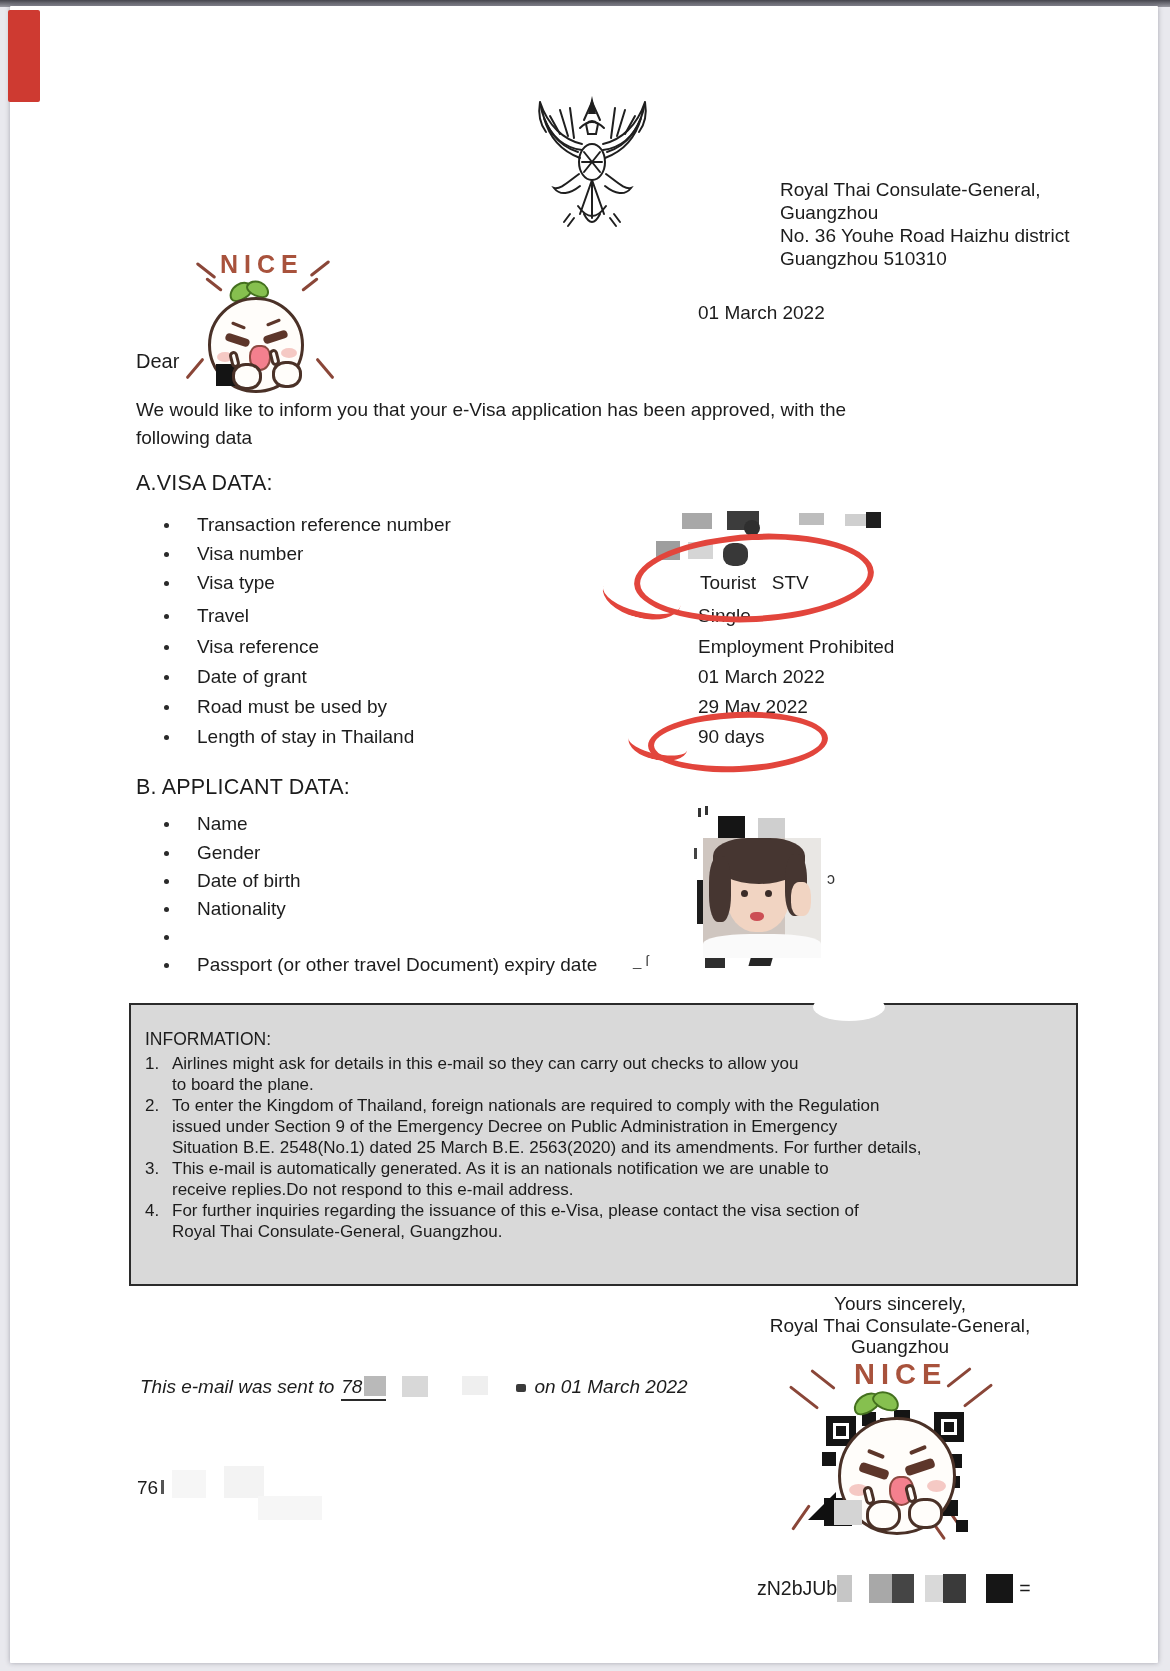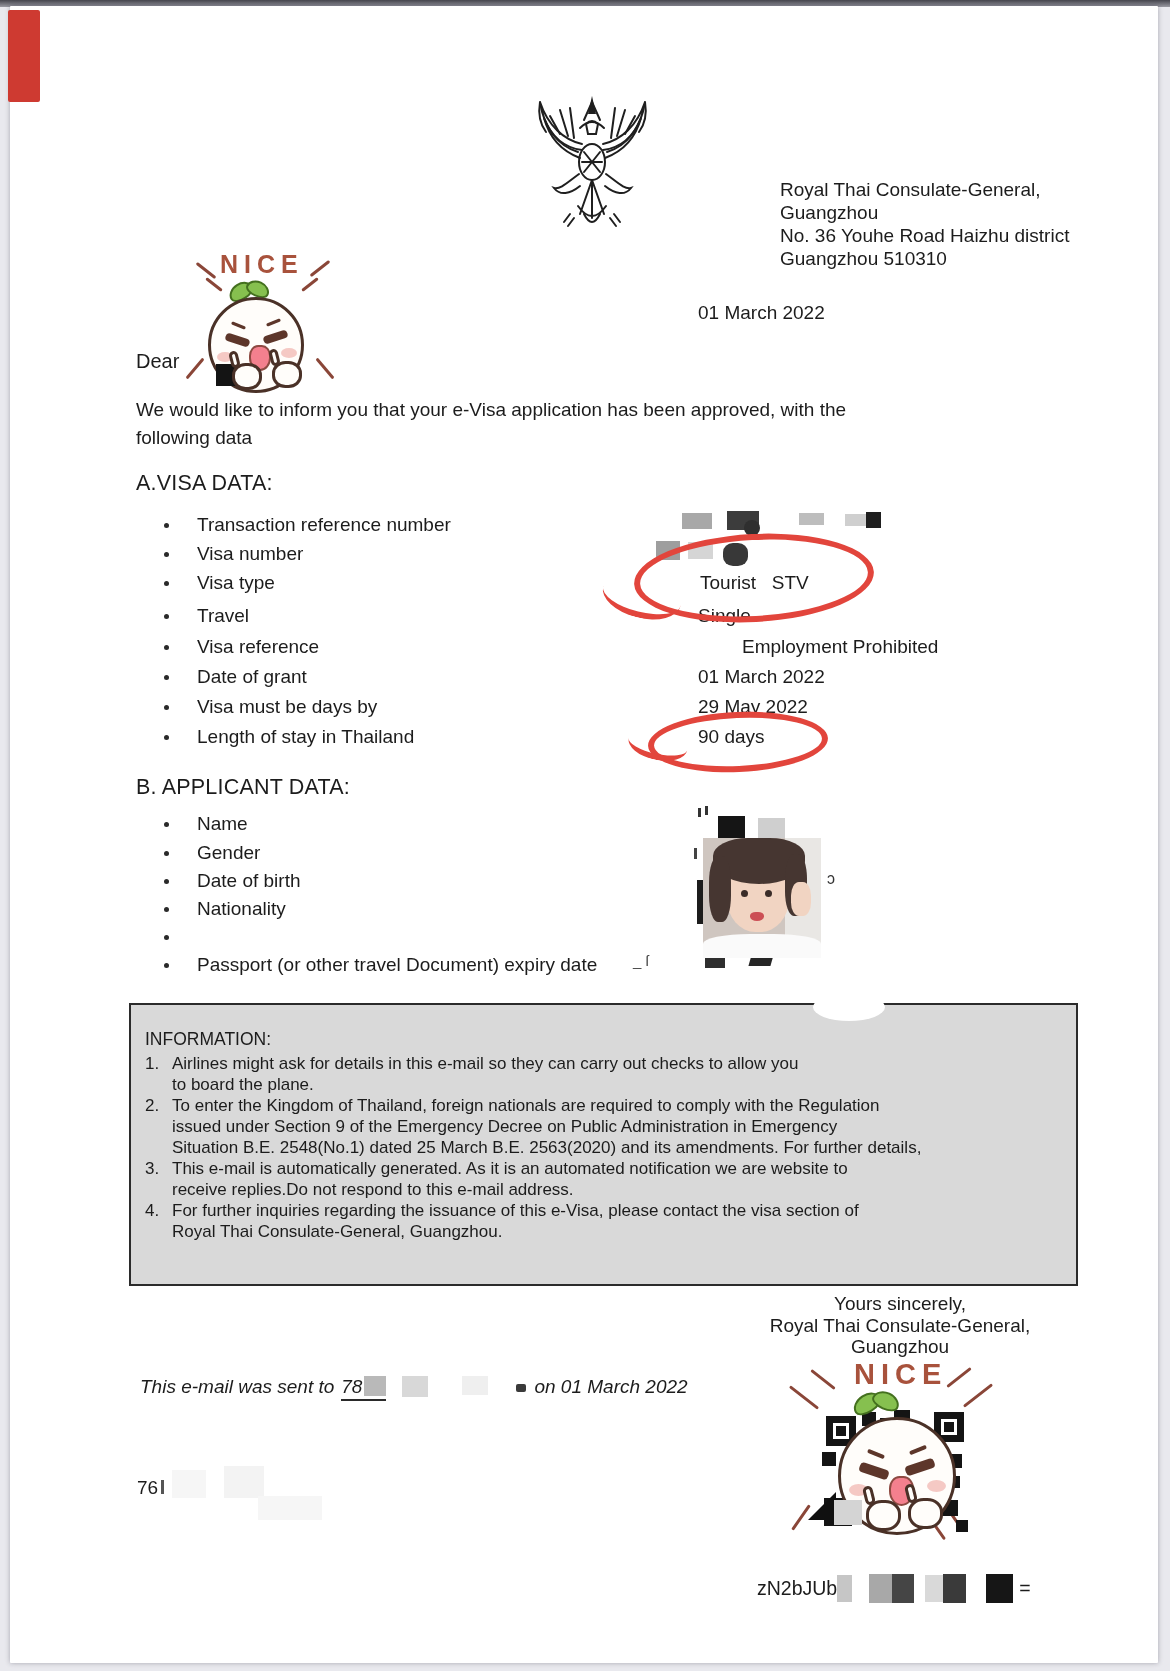--- a/index.html
+++ b/index.html
@@ -137,37 +137,37 @@
   <div class="abs row-label" style="top:543px;">Visa number</div>
   <div class="abs bullet" style="left:164px;top:581px;"></div>
   <div class="abs row-label" style="top:572px;">Visa type</div>
   <div class="abs bullet" style="left:164px;top:614px;"></div>
   <div class="abs row-label" style="top:605px;">Travel</div>
   <div class="abs bullet" style="left:164px;top:645px;"></div>
   <div class="abs row-label" style="top:636px;">Visa reference</div>
   <div class="abs bullet" style="left:164px;top:675px;"></div>
   <div class="abs row-label" style="top:666px;">Date of grant</div>
   <div class="abs bullet" style="left:164px;top:705px;"></div>
-  <div class="abs row-label" style="top:696px;">Visa must be days by</div>
+  <div class="abs row-label" style="top:696px;">Road must be used by</div>
   <div class="abs bullet" style="left:164px;top:735px;"></div>
   <div class="abs row-label" style="top:726px;">Length of stay in Thailand</div>
 
   <div class="blk" style="left:682px;top:513px;width:30px;height:16px;background:#a8a8a8;"></div>
   <div class="blk" style="left:727px;top:511px;width:32px;height:19px;background:#3c3c3c;"></div>
   <div class="blk" style="left:744px;top:520px;width:16px;height:16px;background:#2f2f2f;border-radius:50%;"></div>
   <div class="blk" style="left:799px;top:513px;width:25px;height:12px;background:#bdbdbd;"></div>
   <div class="blk" style="left:845px;top:514px;width:26px;height:12px;background:#cfcfcf;"></div>
   <div class="blk" style="left:866px;top:512px;width:15px;height:16px;background:#1f1f1f;"></div>
   <div class="blk" style="left:656px;top:541px;width:24px;height:19px;background:#9e9e9e;"></div>
   <div class="blk" style="left:688px;top:542px;width:25px;height:17px;background:#d5d5d5;"></div>
   <div class="blk" style="left:723px;top:543px;width:25px;height:23px;background:#383838;border-radius:40%;"></div>
 
   <div class="abs row-value" style="top:572px;left:700px;">Tourist   STV</div>
   <div class="abs row-value" style="top:605px;">Single</div>
-  <div class="abs row-value" style="top:636px;margin-left:44px;">Employment Prohibited</div>
+  <div class="abs row-value" style="top:636px;">Employment Prohibited</div>
   <div class="abs row-value" style="top:666px;">01 March 2022</div>
   <div class="abs row-value" style="top:696px;">29 May 2022</div>
   <div class="abs row-value" style="top:726px;">90 days</div>
 
   <div class="abs pen" style="left:634px;top:534px;width:228px;height:76px;transform:rotate(-3deg);"></div>
   <div class="abs pen-tail" style="left:602px;top:574px;width:80px;height:38px;transform:rotate(14deg);"></div>
   <div class="abs pen" style="left:648px;top:712px;width:168px;height:48px;transform:rotate(-2.5deg);"></div>
   <div class="abs pen-tail" style="left:628px;top:728px;width:60px;height:26px;transform:rotate(12deg);"></div>
 
   <div class="abs sec-head" style="top:775px;">B. APPLICANT DATA:</div>
@@ -224,21 +224,21 @@
         <span class="info-num">2.</span>
         <span class="info-txt">
           <div>To enter the Kingdom of Thailand, foreign nationals are required to comply with the Regulation</div>
           <div>issued under Section 9 of the Emergency Decree on Public Administration in Emergency</div>
           <div>Situation B.E. 2548(No.1) dated 25 March B.E. 2563(2020) and its amendments. For further details,</div>
         </span>
       </div>
       <div class="info-item">
         <span class="info-num">3.</span>
         <span class="info-txt">
-          <div>This e-mail is automatically generated. As it is an automated notification we are website to</div>
+          <div>This e-mail is automatically generated. As it is an nationals notification we are unable to</div>
           <div>receive replies.Do not respond to this e-mail address.</div>
         </span>
       </div>
       <div class="info-item">
         <span class="info-num">4.</span>
         <span class="info-txt">
           <div>For further inquiries regarding the issuance of this e-Visa, please contact the visa section of</div>
           <div>Royal Thai Consulate-General, Guangzhou.</div>
         </span>
       </div>

